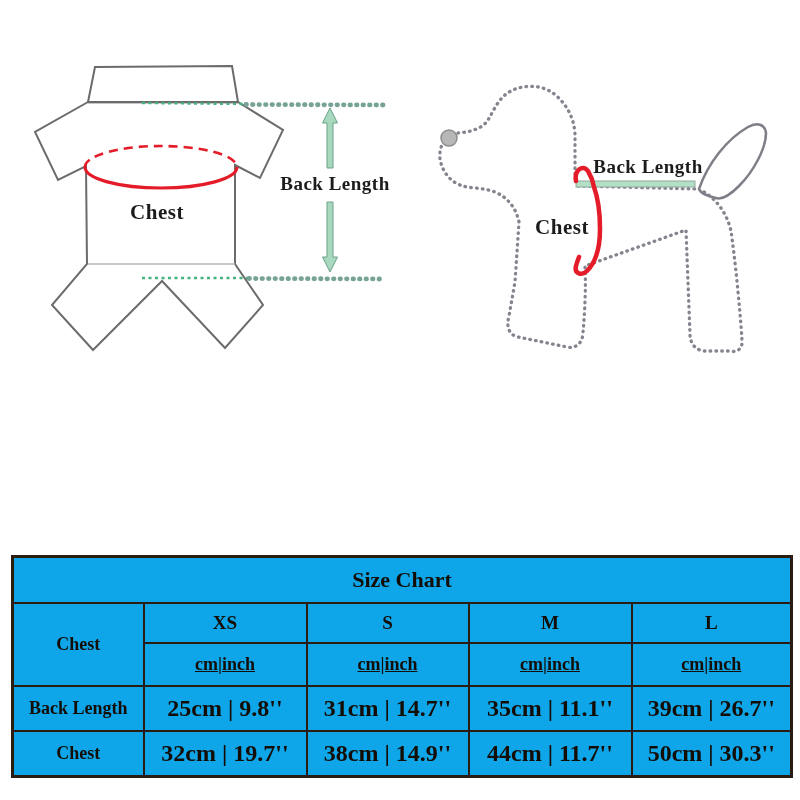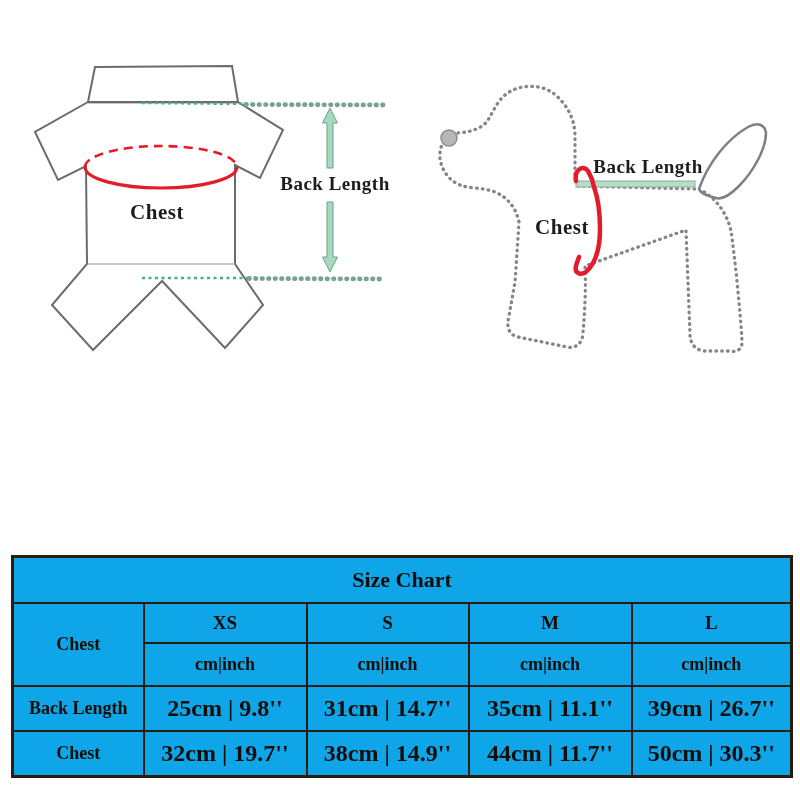--- a/index.html
+++ b/index.html
@@ -18,21 +18,21 @@
     border-collapse:collapse;table-layout:fixed;
     background:#0ea5e9;
     margin-top:48px;
   }
   .sizechart td{
     border:2px solid #2b1c10;text-align:center;vertical-align:middle;
     font-weight:bold;color:#140d06;font-size:24px;padding:0;
   }
   .sizechart .title-cell{font-size:22px;height:44px;}
   .sizechart .col-head{font-size:19px;height:38px;}
-  .sizechart .unit-cell{font-size:18px;height:41px;}
+  .sizechart .unit-cell{font-size:18px;height:41px;text-decoration:underline;}
   .sizechart .row-label{font-size:18px;}
   .sizechart tr.data-row td{height:43px;}
   .sizechart table, .sizechart{border:3px solid #2b1c10;}
 </style>
 </head>
 <body>
 
 <div class="canvas">
 
   <svg class="fig" width="800" height="470" viewBox="0 0 800 470">

